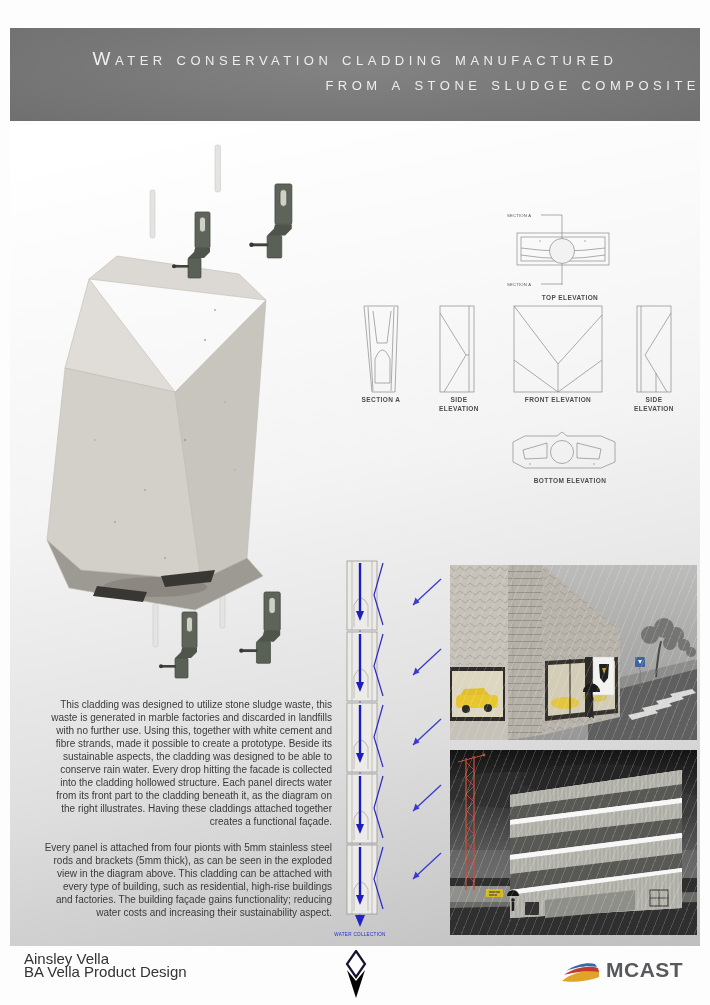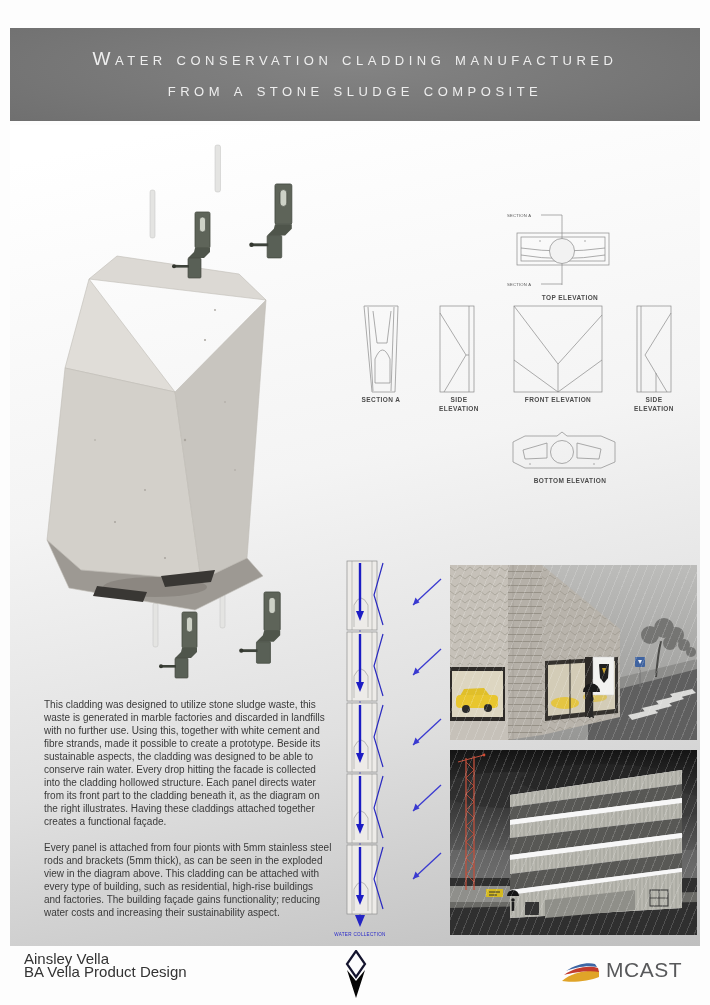--- a/index.html
+++ b/index.html
@@ -7,42 +7,42 @@
         font-family:"Liberation Sans",sans-serif;}
   .abs{position:absolute;}
 
   
   .hdr{left:10px;top:28px;width:690px;height:93px;
        background:radial-gradient(ellipse 130% 170% at 50% 42%, #838383 0%, #6e6e6e 55%, #575757 100%);
        text-align:center;}
   .hline{color:#eeeeee;font-variant:small-caps;font-weight:400;font-size:19px;
          letter-spacing:4.5px;line-height:1;}
   .hline1{margin-top:21px;}
-  .hline2{margin-top:12px;}
+  .hline2{margin-top:6px;text-align:right;}
 
   
   .content{left:10px;top:125px;width:690px;height:821px;
            background:linear-gradient(168deg,#ffffff 4%,#f4f4f4 42%,#e0e0e0 70%,#bfbfbf 100%);}
 
   
   .dcap{font-size:6.5px;font-weight:600;letter-spacing:.4px;color:#4b4b4b;text-align:center;line-height:9px;}
   .dwrap{text-align:center;}
 
   
   .bodytext{left:32px;top:698px;width:300px;color:#3a3a3a;font-size:10px;line-height:13px;}
-  .bodytext p{margin:0 0 13px 12px;}
+  .bodytext p{margin:0 0 13px 12px;text-align:right;}
 
   
   .photo{overflow:hidden;}
   .photo::after{content:"";position:absolute;inset:0;pointer-events:none;
       background:repeating-linear-gradient(112deg,rgba(255,255,255,0) 0 7px,rgba(255,255,255,.16) 7px 8px);}
 
   
   .author{left:24px;top:952px;color:#333;font-size:15px;line-height:13px;}
-  .mcast-text{left:606px;top:957px;color:#58595b;font-weight:400;font-size:21px;letter-spacing:.5px;line-height:26px;}
+  .mcast-text{left:606px;top:957px;color:#58595b;font-weight:700;font-size:21px;letter-spacing:.5px;line-height:26px;}
   svg{display:block;}
 </style>
 </head>
 <body>
 
 <div class="page">
 
   <div class="abs hdr">
     <div class="hline hline1">Water conservation cladding manufactured</div>
     <div class="hline hline2">from a stone sludge composite</div>

